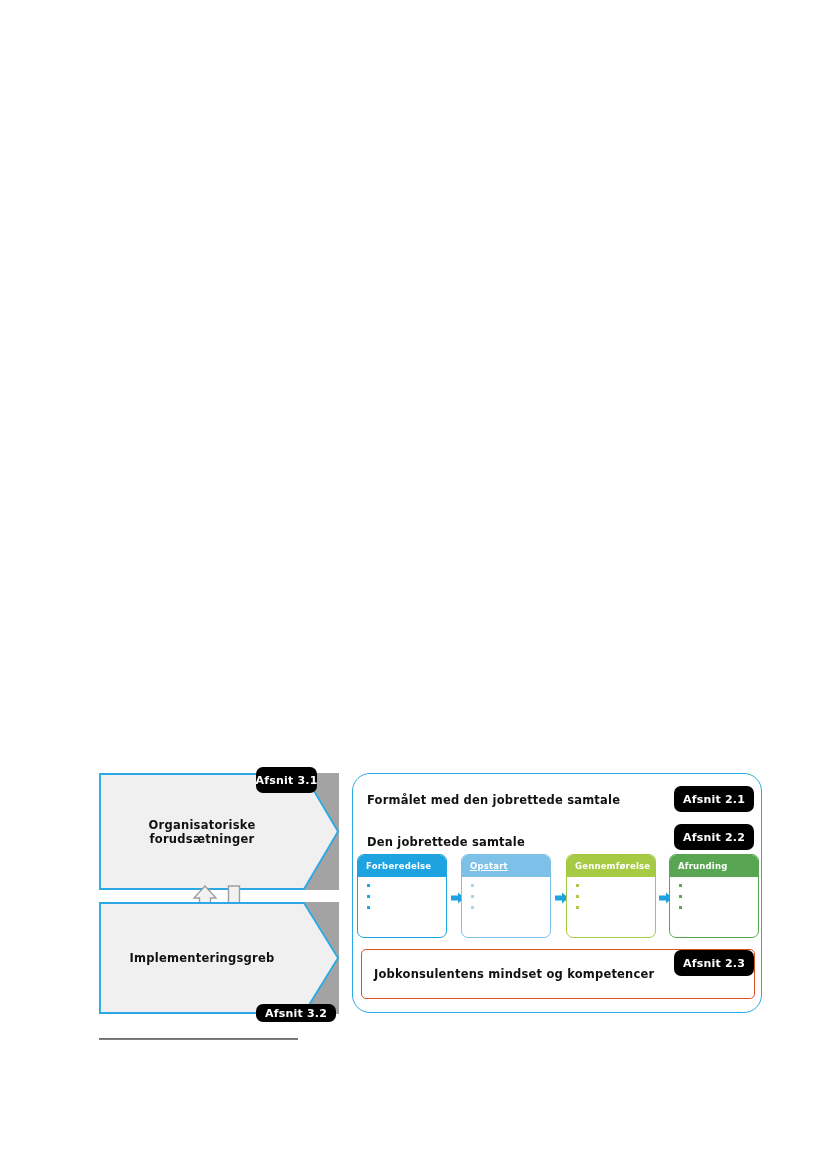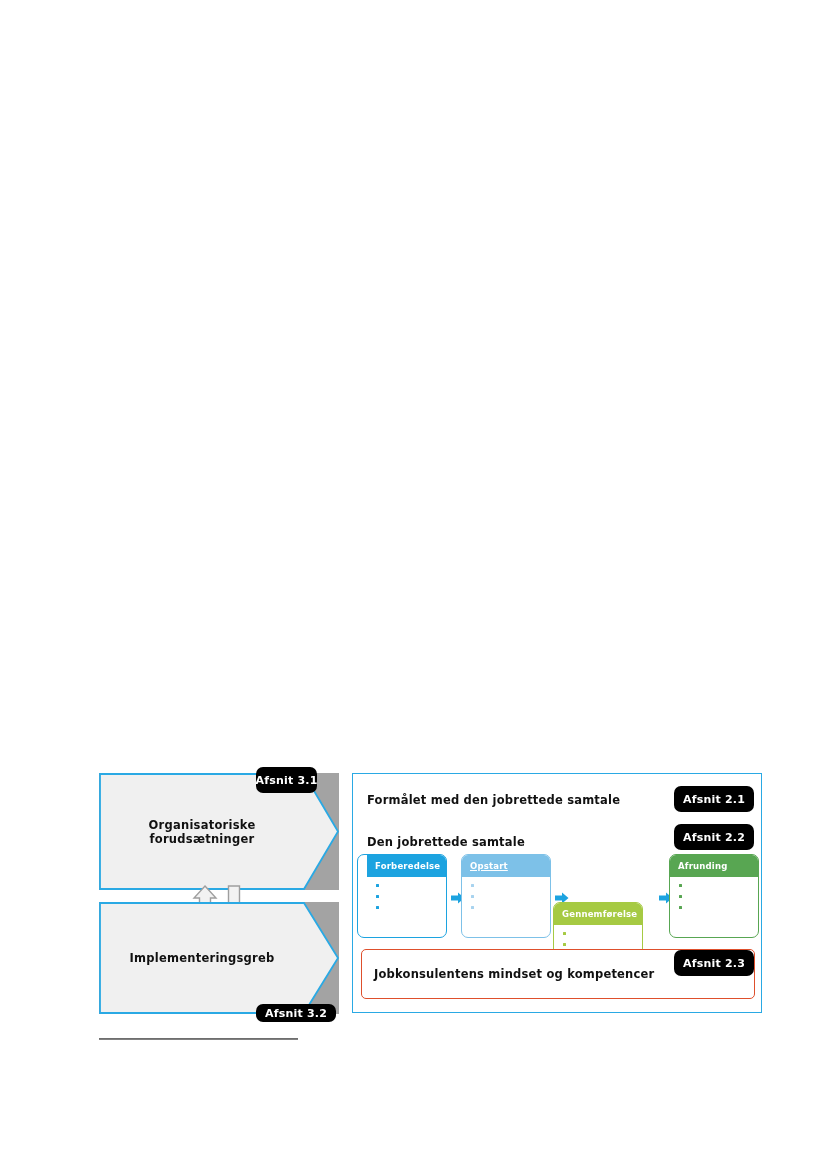--- a/index.html
+++ b/index.html
@@ -93,21 +93,21 @@
   #badge-23 { left: 674px; top: 950px; width: 80px; height: 26px; }
 
   
   #right-container {
     position: absolute;
     left: 352px;
     top: 773px;
     width: 410px;
     height: 240px;
     border: 1.6px solid #2aa9e4;
-    border-radius: 0;
+    border-radius: 18px;
     box-sizing: border-box;
     background: #ffffff;
   }
 
   .section-heading {
     position: absolute;
     font-size: 11.5px;
     font-weight: bold;
     color: #111111;
     letter-spacing: 0.2px;
@@ -229,21 +229,21 @@
     </div>
 
     <div id="right-container">
 
       <div class="section-heading" id="heading-formaal">Formålet med den jobrettede samtale</div>
 
       <div class="section-heading" id="heading-samtale">Den jobrettede samtale</div>
 
       <div id="phase-strip">
 
-        <div class="phase-card" style="left:0px; border-color:#1ca3e0;padding-left:9px;">
+        <div class="phase-card" style="left:0px; border-color:#1ca3e0;">
           <div class="phase-head" style="background:#1ca3e0;">Forberedelse</div>
           <div class="phase-body">
             <div class="phase-bullet" style="background:#1ca3e0;"></div>
             <div class="phase-bullet" style="background:#1ca3e0;"></div>
             <div class="phase-bullet" style="background:#1ca3e0;"></div>
           </div>
         </div>
 
         <svg class="phase-arrow" style="left:94px;" viewBox="0 0 14 12">
           <polygon points="0,3.5 7,3.5 7,0.5 13.5,6 7,11.5 7,8.5 0,8.5" fill="#1ca3e0"></polygon>
@@ -255,21 +255,21 @@
             <div class="phase-bullet" style="background:#a8d3ef;"></div>
             <div class="phase-bullet" style="background:#a8d3ef;"></div>
             <div class="phase-bullet" style="background:#a8d3ef;"></div>
           </div>
         </div>
 
         <svg class="phase-arrow" style="left:198px;" viewBox="0 0 14 12">
           <polygon points="0,3.5 7,3.5 7,0.5 13.5,6 7,11.5 7,8.5 0,8.5" fill="#1ca3e0"></polygon>
         </svg>
 
-        <div class="phase-card" style="left:196px; border-color:#a6ca43;margin-top:48px;">
+        <div class="phase-card" style="left:209px; border-color:#a6ca43;">
           <div class="phase-head" style="background:#a6ca43;">Gennemførelse</div>
           <div class="phase-body">
             <div class="phase-bullet" style="background:#a6ca43;"></div>
             <div class="phase-bullet" style="background:#a6ca43;"></div>
             <div class="phase-bullet" style="background:#a6ca43;"></div>
           </div>
         </div>
 
         <svg class="phase-arrow" style="left:302px;" viewBox="0 0 14 12">
           <polygon points="0,3.5 7,3.5 7,0.5 13.5,6 7,11.5 7,8.5 0,8.5" fill="#1ca3e0"></polygon>

